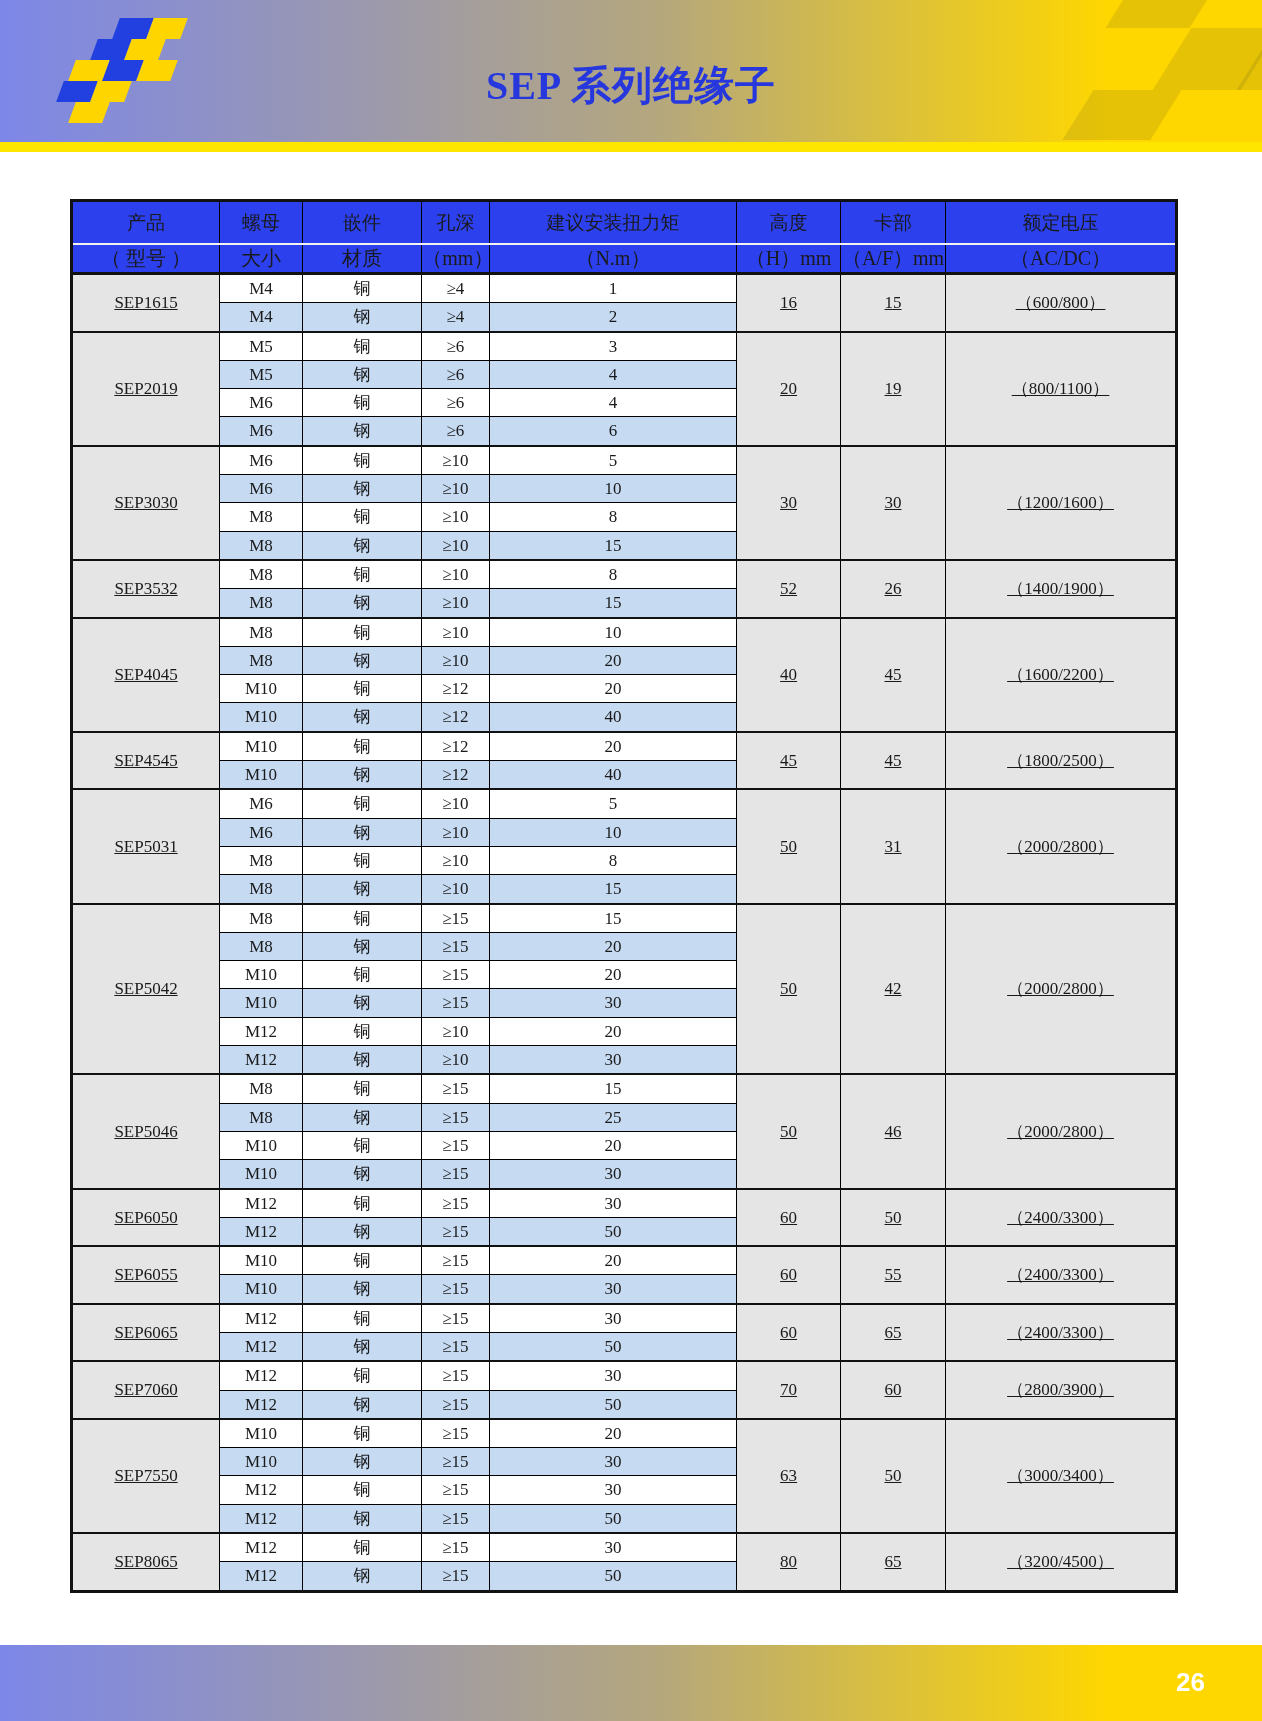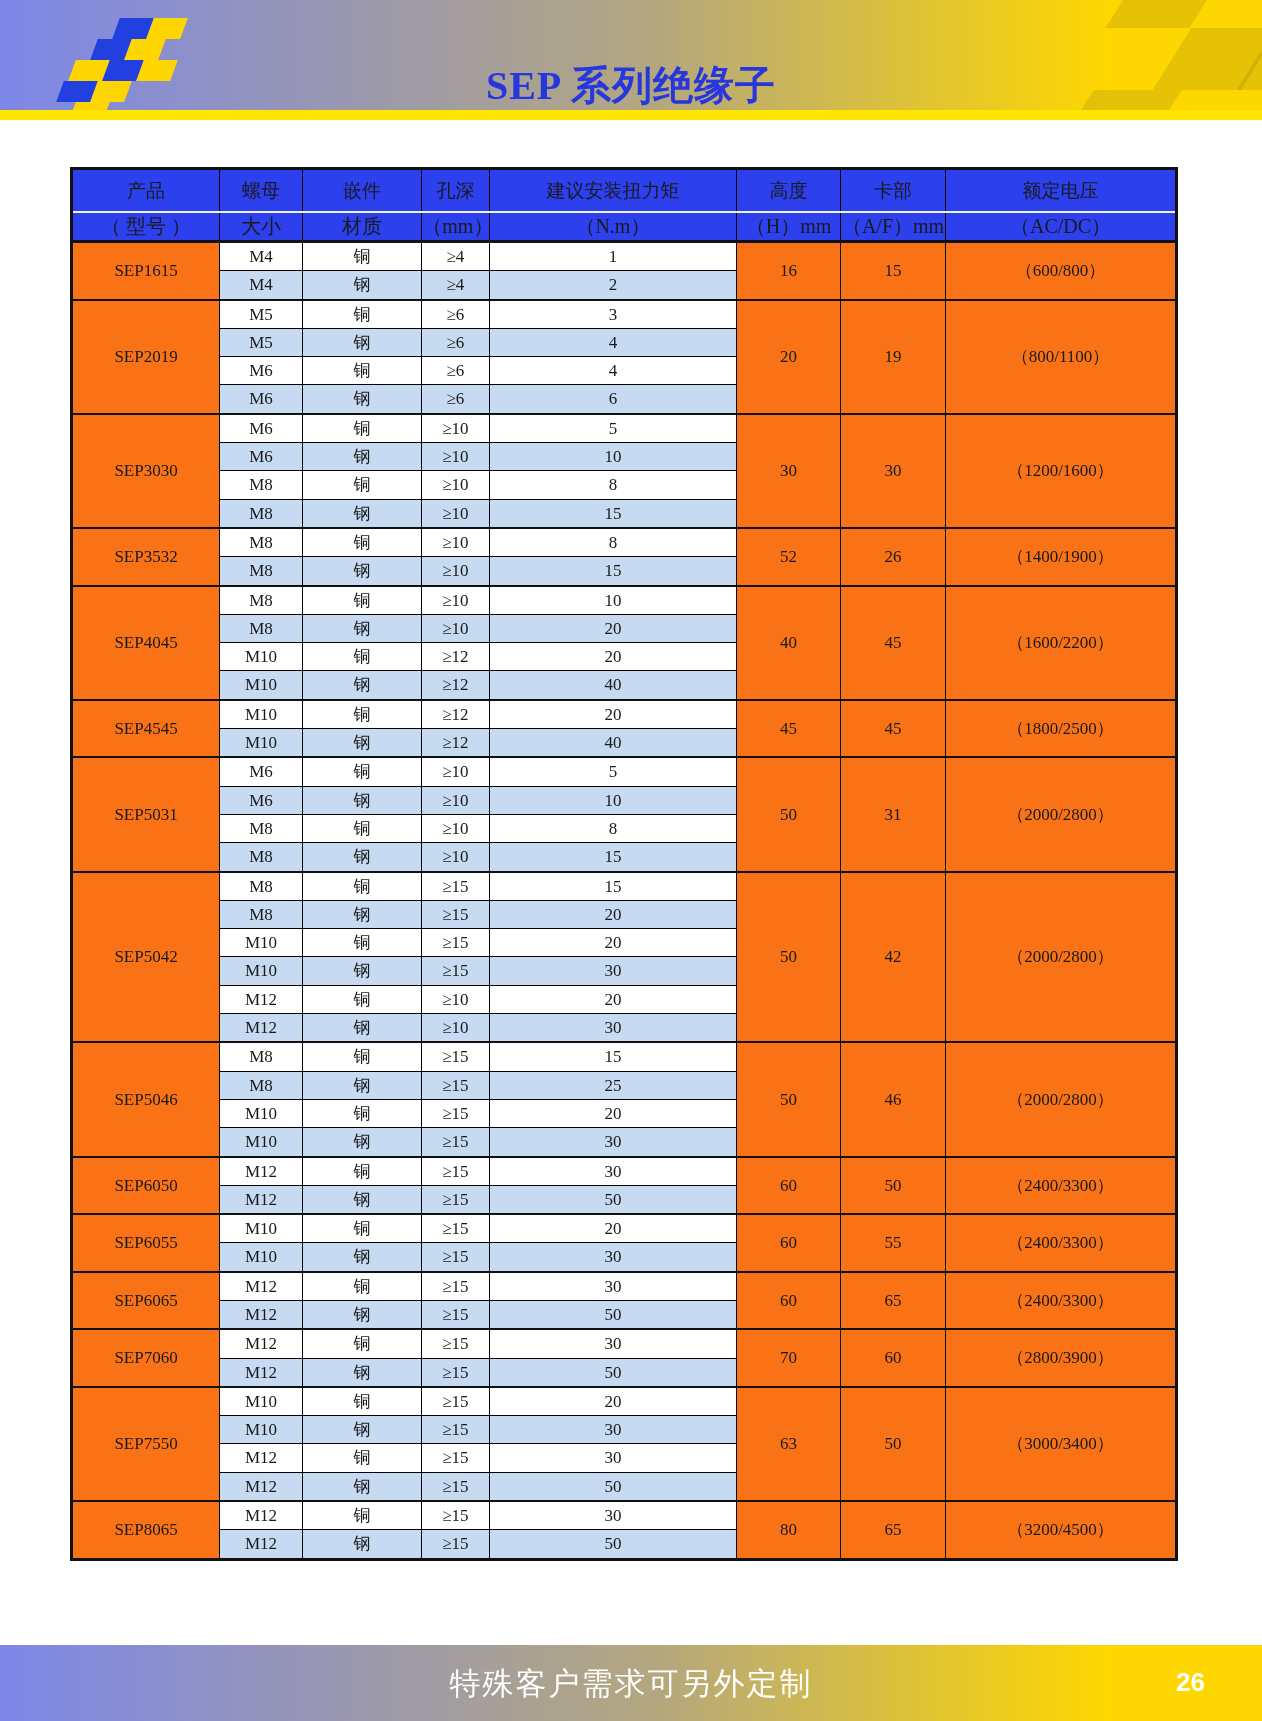--- a/index.html
+++ b/index.html
@@ -5,21 +5,21 @@
   html,body{margin:0;padding:0;background:#ffffff;}
   body{
     width:1262px;height:1721px;position:relative;overflow:hidden;
     font-family:"Liberation Serif","DejaVu Serif",serif;
   }
   
   .band{
     background:linear-gradient(90deg,var(--band_left) 0%,#b4a77e 52%,var(--band_right) 88%);
     position:relative;overflow:hidden;
   }
-  .header-band{height:110px;}
+  .header-band{height:142px;}
   .accent-strip{height:10px;background:var(--strip_yellow);}
   .page-title{
     position:absolute;left:0;right:0;top:58px;margin:0;
     text-align:center;font-size:40px;font-weight:bold;
     color:#2638dd;letter-spacing:1px;
     font-family:"Liberation Serif","DejaVu Serif",serif;
   }
   
   .logo{position:absolute;left:62px;top:18px;width:140px;height:108px;}
   .logo i{position:absolute;width:34px;height:21px;transform:skewX(-20deg);}
@@ -47,21 +47,21 @@
     border:1px solid #000;text-align:center;vertical-align:middle;
     padding:0;color:#1a1a1a;
   }
   thead th{background:var(--header_blue);font-weight:normal;color:#000;}
   thead tr.h1 th{height:41px;font-size:19px;border-bottom:2px solid #f2f2f2;}
   thead tr.h2 th{height:26px;font-size:20px;}
   thead{border-bottom:3px solid #111;}
   tbody td{font-size:17px;height:27.3px;line-height:27.3px;background:#ffffff;}
   tbody tr.alt td.var{background:var(--row_alt);}
   tbody tr.group-start td{border-top:2.5px solid #111;}
-  td.span{background:#f97316;}
+  td.span{background:#e5e5e5;text-decoration:underline;}
   
   .footer-band{
     position:absolute;left:0;top:1645px;width:1262px;height:76px;
   }
   .footer-note{
     position:absolute;left:0;right:0;top:18px;text-align:center;
     color:#ffffff;font-size:31px;letter-spacing:2px;
     font-family:"Liberation Sans","DejaVu Sans",sans-serif;
   }
   .page-number{
@@ -465,15 +465,14 @@
           <td class="var">M12</td>
           <td class="var">钢</td>
           <td class="var">≥15</td>
           <td class="var">50</td>
         </tr>
       </tbody>
   </table>
 </main>
 
 <footer class="band footer-band">
-  <div class="footer-note">特殊客户需求可另外定制</div>
   <div class="page-number">26</div>
 </footer>
 
 </body></html>

